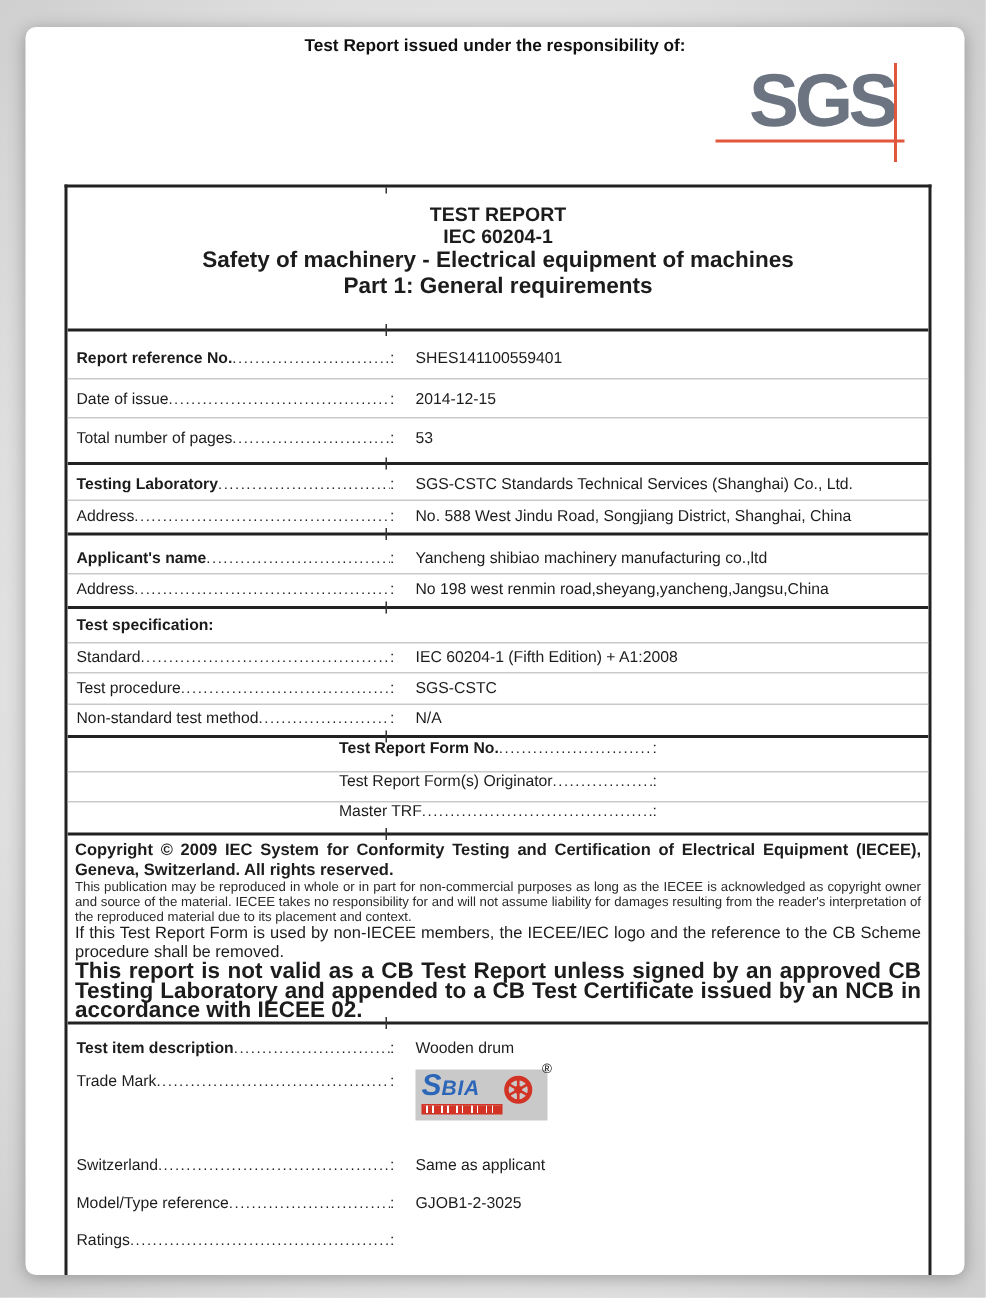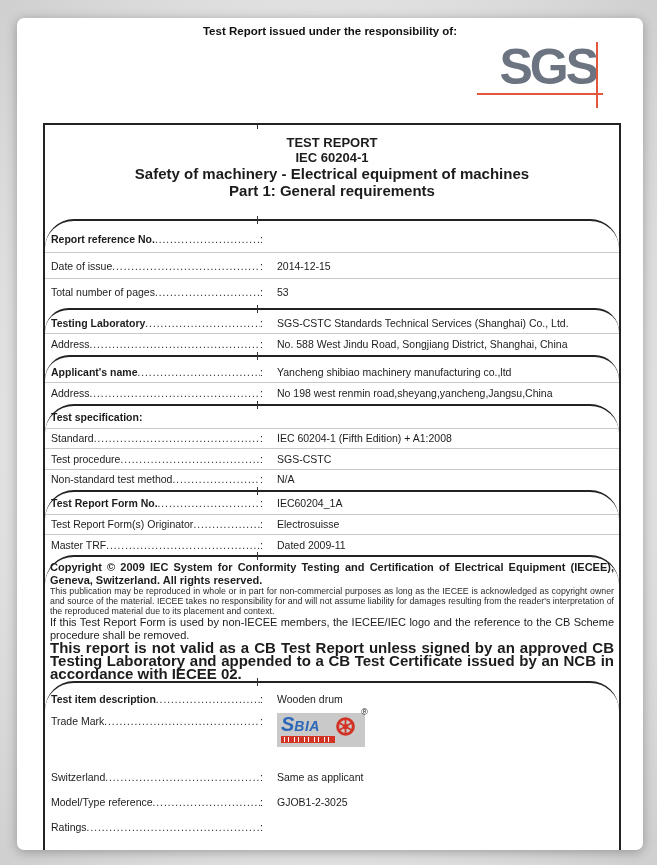--- a/index.html
+++ b/index.html
@@ -29,21 +29,21 @@
   .sgs-vline { position:absolute; left:579px; top:24px; width:2px; height:66px; background:#e2573c; }
 
   
   .doc-table {
     position:absolute; left:26px; top:105px; width:578px; bottom:0;
     border:2px solid #222; border-bottom:none; overflow:hidden;
   }
   .doc-table::before { 
     content:""; position:absolute; left:212px; top:-1px; width:1px; height:5px; background:#333; z-index:3;
   }
-  .group { position:relative; border-top:2px solid #222;border-radius:29px; }
+  .group { position:relative; border-top:2px solid #222; }
   .group.first { border-top:none; }
   .group.tick::before {
     content:""; position:absolute; left:212px; top:-5px; width:1px; height:8px; background:#333; z-index:3;
   }
   .title-block { height:94px; padding-top:10px; text-align:center; font-weight:bold; }
   .tl-sm { font-size:13px; line-height:15px; }
   .tl-lg { font-size:15px; line-height:17px; }
 
   .row { display:flex; align-items:center; padding:0 6px 0 6px; font-size:10.5px; }
   .sep .row + .row { border-top:1px solid #c9c9c9; }
@@ -55,21 +55,21 @@
     content:"......................................................................................................";
     font-size:10px; letter-spacing:1px; color:#222;
   }
   .colon { flex:0 0 auto; }
   .val { flex:1; padding-left:14px; white-space:nowrap; overflow:hidden; }
 
   .g2 { height:89px; padding-top:5px; } .g2 .row { height:26px; }
   .g3 { height:47px; padding-top:2px; } .g3 .row { height:21px; }
   .g4 { height:49px; padding-top:4px; } .g4 .row { height:21px; }
   .g5 { height:86px; padding-top:1px; } .g5 .row { height:20.5px; }
-  .g6 { height:65px; padding-top:1px; } .g6 .row { height:20.5px; }
+  .g6 { height:65px; padding-top:1px; } .g6 .row { height:20.5px;flex-direction:column; }
 
   .copyright { height:126px; padding:4px 5px 0 5px; }
   .cp-bold  { font-size:11px; line-height:12.5px; font-weight:bold; text-align:justify; }
   .cp-fine  { font-size:8.8px; line-height:10px; text-align:justify; color:#2a2a2a; }
   .cp-norm  { font-size:11px; line-height:12.5px; text-align:justify; }
   .cp-bold2 { font-size:15px; line-height:13px; font-weight:bold; text-align:justify; }
 
   .g8 { padding-top:3px; height:170px; }
   .g8 .row-item  { height:26px; }
   .g8 .row-tm    { height:52px; align-items:flex-start; }
@@ -110,20 +110,21 @@
         <div class="tl-lg">Part 1: General requirements</div>
       </div>
 
       <div class="group tick g2 sep">
         <div class="row">
           <div class="lab bold">
               <span class="lbl">Report reference No.</span>
               <span class="dots"></span>
               <span class="colon">:</span>
             </div>
+          <div class="val">SHES141100559401</div>
         </div>
         <div class="row">
           <div class="lab">
               <span class="lbl">Date of issue</span>
               <span class="dots"></span>
               <span class="colon">:</span>
             </div>
           <div class="val">2014-12-15</div>
         </div>
         <div class="row">

